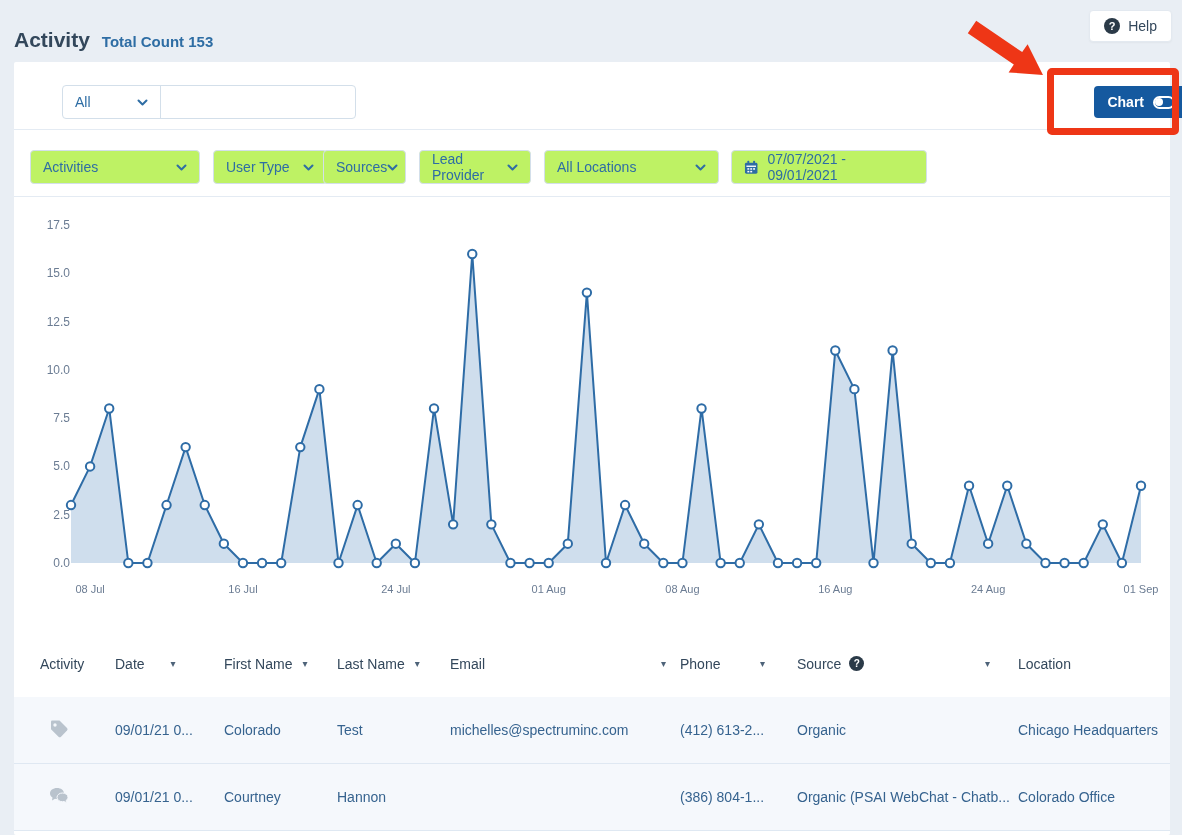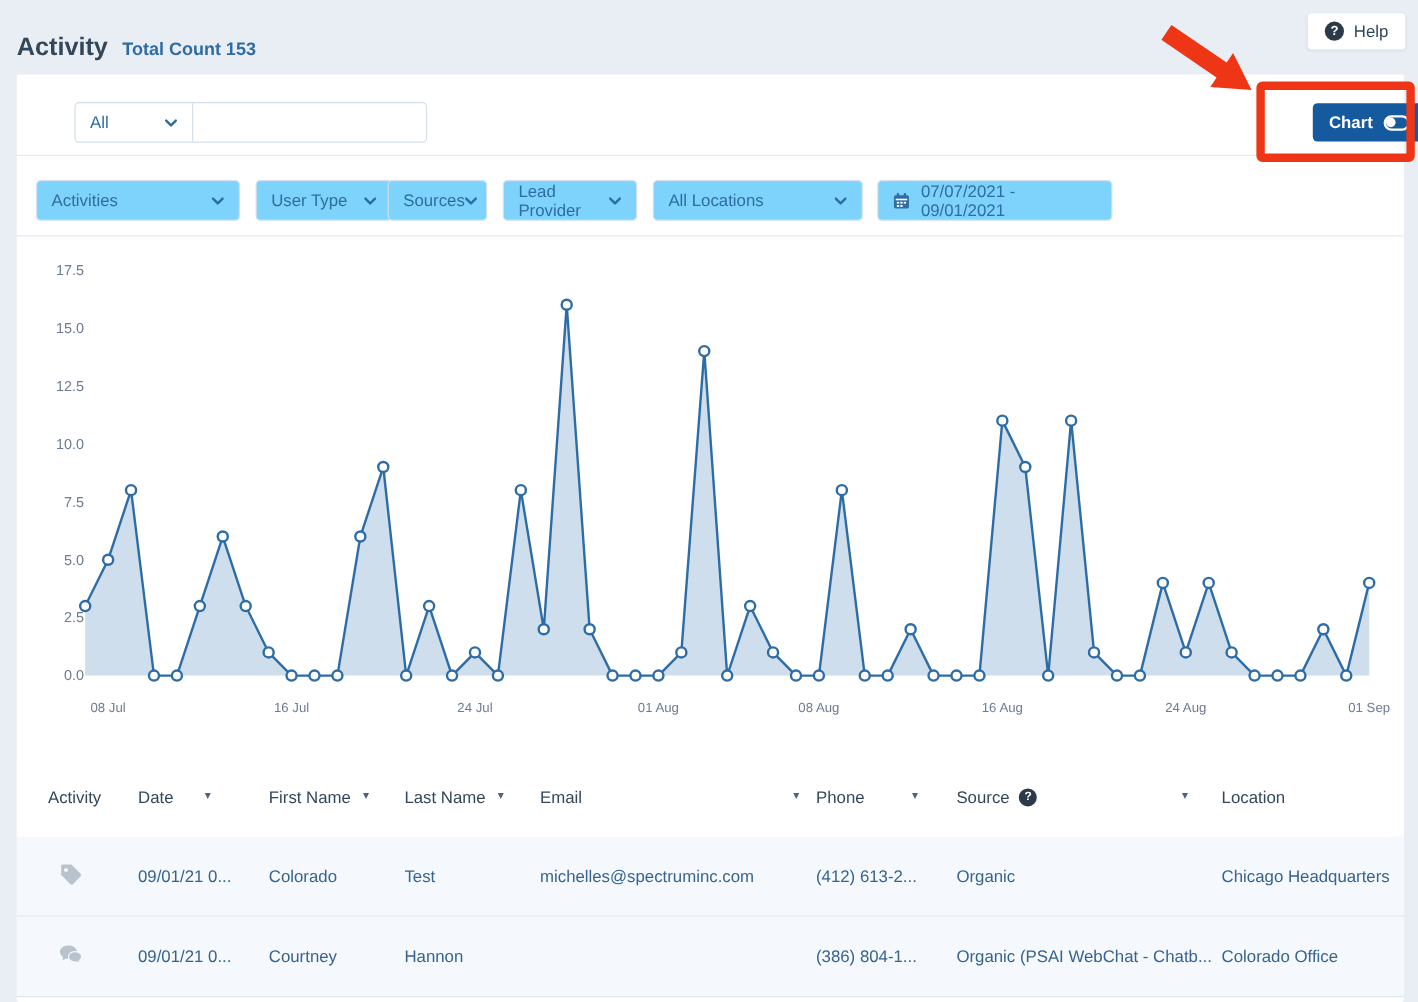--- a/index.html
+++ b/index.html
@@ -65,21 +65,21 @@
   .toggle-pill {
     width: 22px; height: 13px; border: 2px solid #fff; border-radius: 8px;
     position: relative; display: inline-block;
   }
   .toggle-knob { position: absolute; left: 0px; top: 0.5px; width: 8px; height: 8px; border-radius: 50%; background: #fff; }
 
   
   .filters { position: absolute; top: 68px; left: 0; width: 100%; height: 66px; }
   .filter-btn {
     position: absolute; top: 20px; height: 34px;
-    border: 1px solid #d3dfea; border-radius: 4px; background: #7dd3fc;
+    border: 1px solid #d3dfea; border-radius: 4px; background: #bef264;
     display: flex; align-items: center; justify-content: space-between;
     padding: 0 12px; font-size: 14px; color: #2e6da4; cursor: pointer; 
   }
   .chev { width: 11px; height: 7px; flex: 0 0 auto; }
   .chev polyline { fill: none; stroke: #2e6da4; stroke-width: 2; stroke-linecap: round; stroke-linejoin: round; }
   .cal-icon { width: 15px; height: 15px; margin-right: 9px; }
 
   
   .chart-wrap { position: absolute; top: 134px; left: 0; width: 1156px; height: 434px; }
 
@@ -90,21 +90,21 @@
     padding-left: 26px; align-items: center; height: 67px; width: 100%;
   }
   .tbl-header { position: absolute; top: 568px; left: 0; font-size: 14px; color: #33475b; background: #fff; }
   .th-cell { display: flex; align-items: center; gap: 10px; padding-right: 14px; }
   .th-cell.spread { justify-content: space-between; }
   .sort-arrow { font-size: 10px; color: #4e6379; cursor: pointer; }
   .src-help {
     width: 15px; height: 15px; border-radius: 50%; background: #2b3a48; color: #fff;
     font-size: 10px; font-weight: 700; display: inline-flex; align-items: center; justify-content: center;
   }
-  .th-label-group { display: flex; align-items: flex-end; gap: 8px; }
+  .th-label-group { display: flex; align-items: flex-start; gap: 8px; }
 
   .tbl-row { position: absolute; left: 0; background: #f5f8fc; border-bottom: 1px solid #dfe8f2; font-size: 14px; color: #36638f; cursor: pointer; }
   .row-1 { top: 635px; }
   .row-2 { top: 702px; }
   .cell { padding-right: 12px; overflow: hidden; white-space: nowrap; }
   .row-icon { width: 22px; height: 22px; margin-left: 8px; }
 
   
   .red-box {
     position: absolute; left: 1047px; top: 68px; width: 132px; height: 67px;

